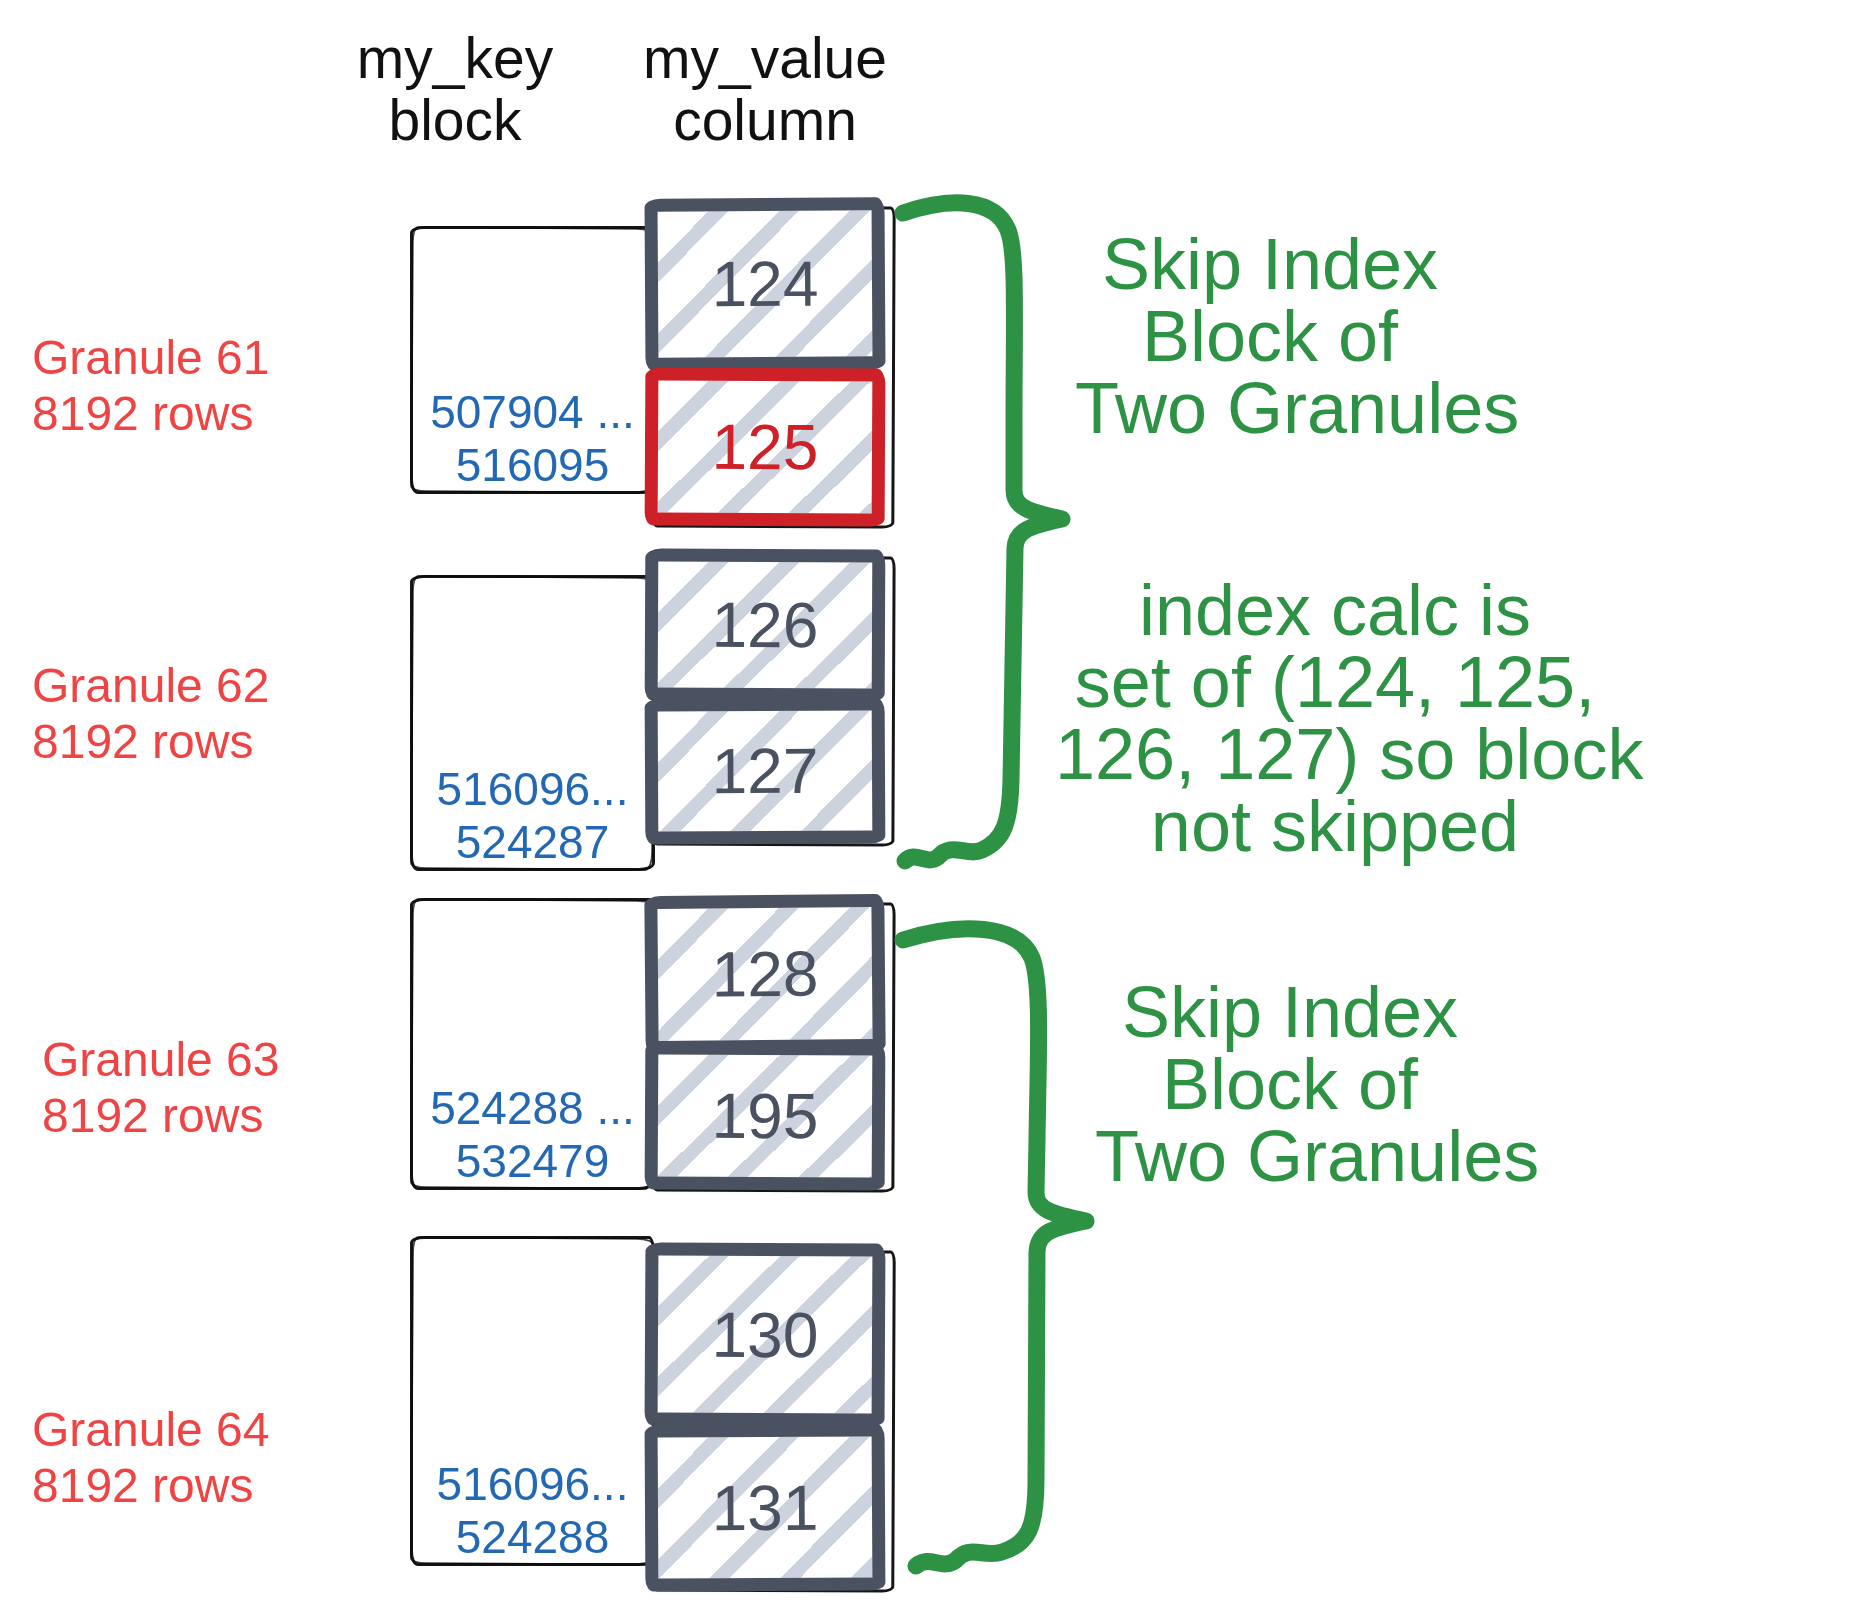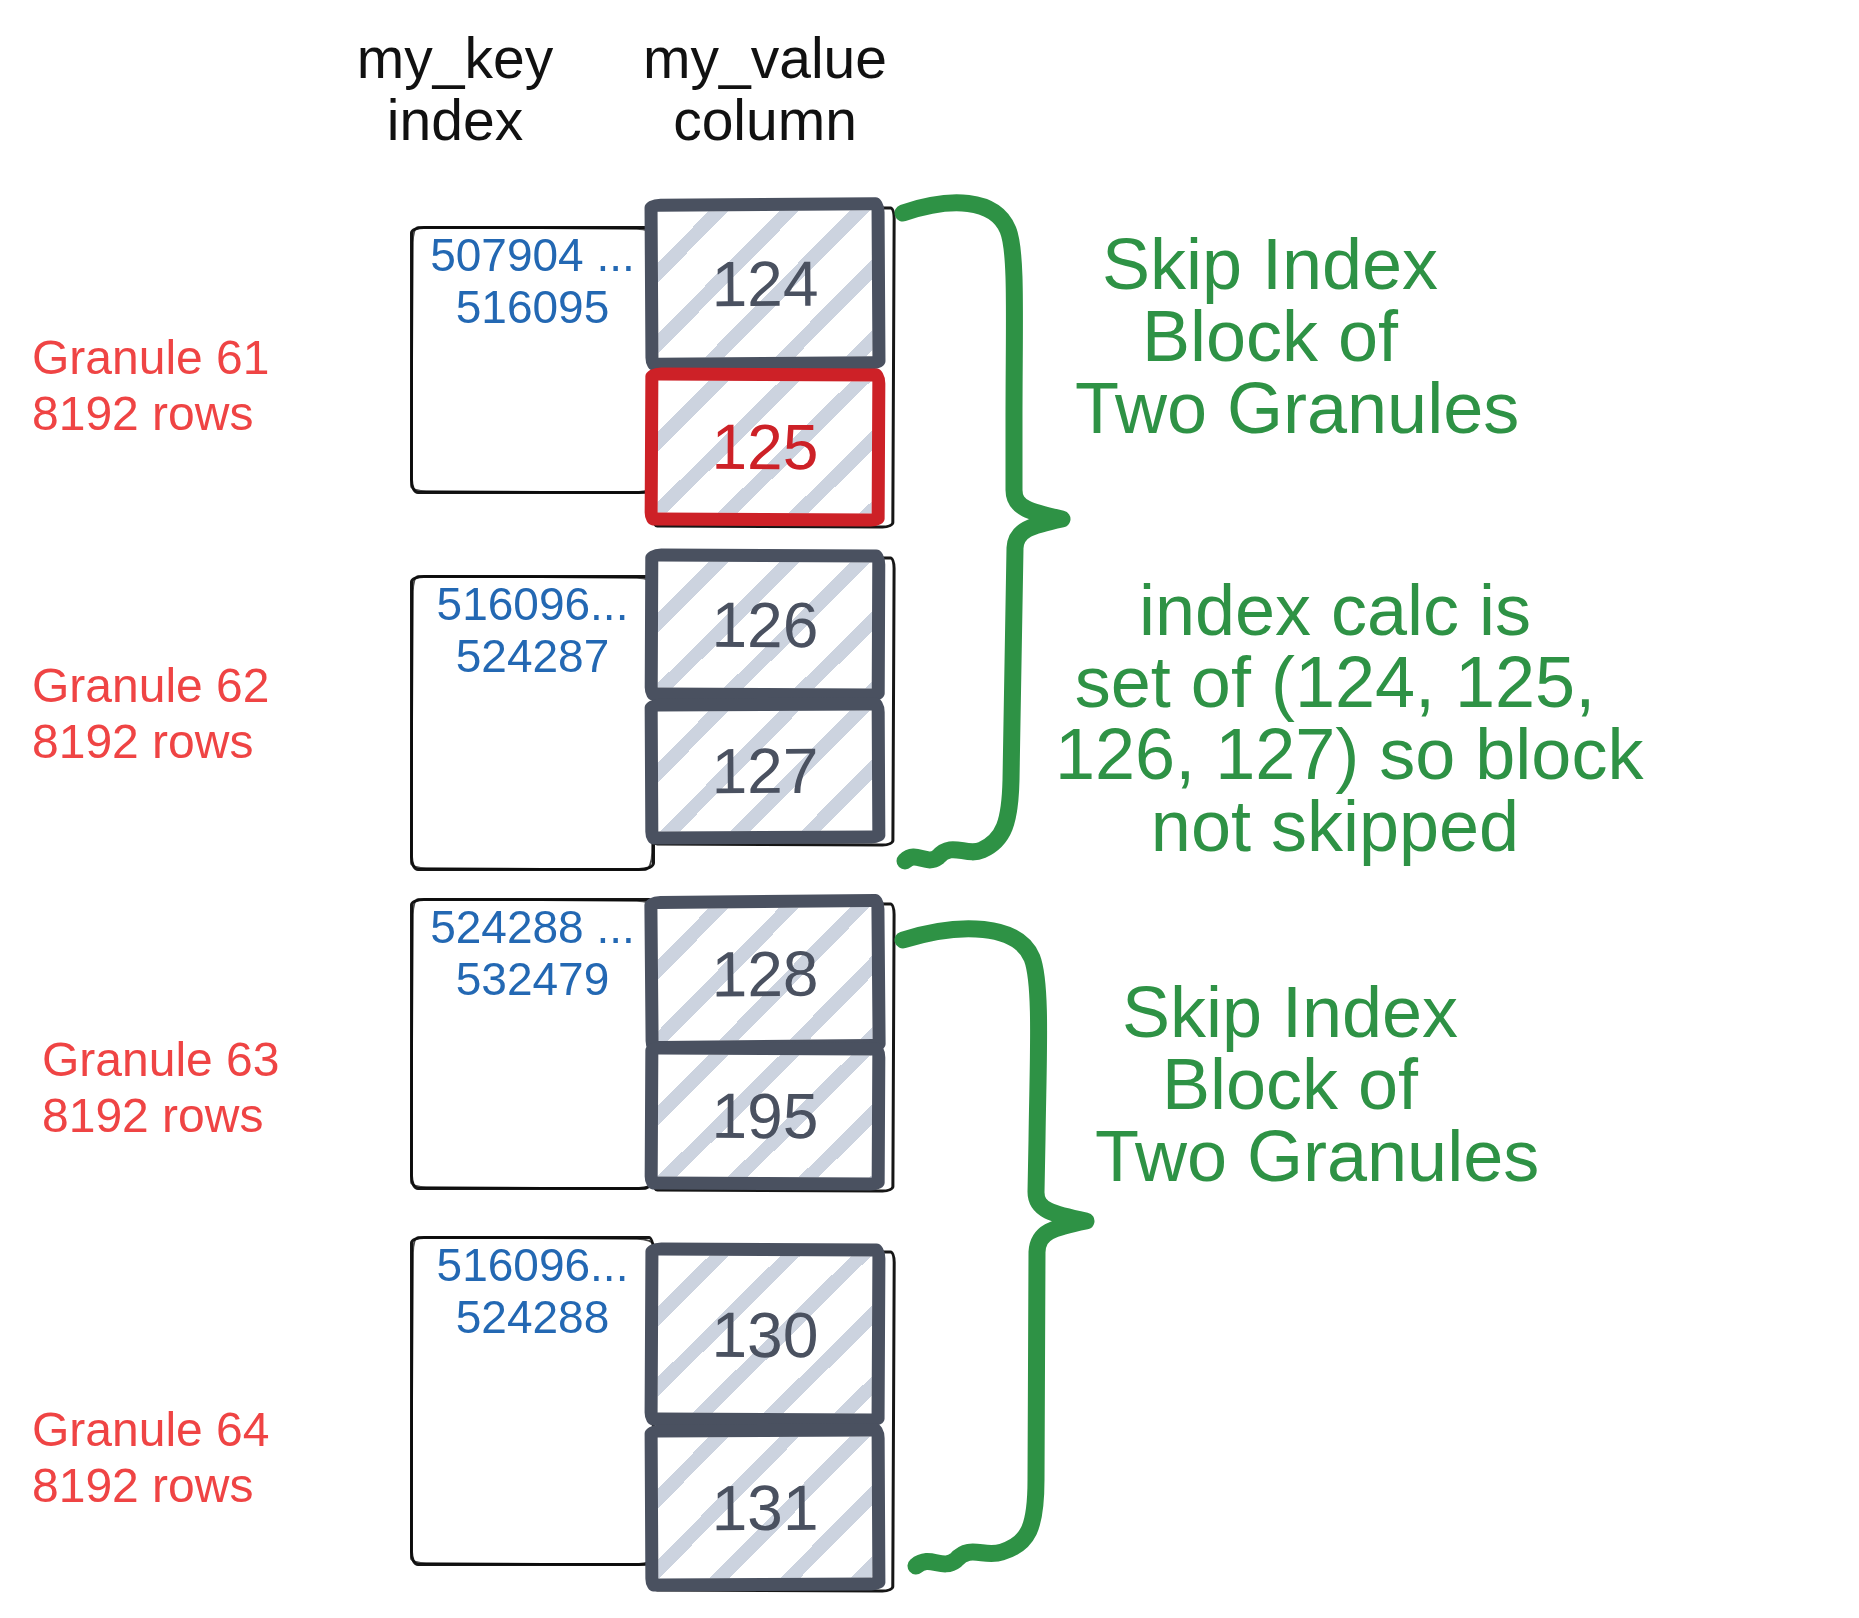--- a/index.html
+++ b/index.html
@@ -18,21 +18,21 @@
     color:#111; letter-spacing:0px;
   }
   .granule-label{
     left:32px; width:300px; font-size:48px; line-height:1.17; color:#ef4444;
     text-align:left;
   }
   .key-box{
     left:410px; width:245px; box-sizing:border-box;
     border:3.5px solid var(--black); background:#fff;
     border-radius:14px 6px 16px 8px / 7px 16px 8px 14px;
-    display:flex; align-items:flex-start; justify-content:center;
+    display:flex; align-items:flex-end; justify-content:center;
   }
   .key-box::before{
     content:""; position:absolute; inset:-2px;
     border:2px solid rgba(10,10,10,.75);
     border-radius:6px 18px 8px 16px / 16px 8px 18px 6px;
     transform:rotate(.35deg); pointer-events:none;
   }
   .key-range{
     font-size:46px; line-height:1.14; color:var(--blue); text-align:center;
   }
@@ -58,21 +58,21 @@
     color:var(--green); font-size:72px; line-height:72px; text-align:center;
   }
   svg.braces{left:0; top:0; pointer-events:none;}
 </style>
 </head>
 <body>
 
 <div class="canvas">
 
   <div class="abs col-header pre" style="left:300px;">my_key
-index</div>
+block</div>
   <div class="abs col-header pre" style="left:610px;">my_value
 column</div>
 
   <div class="abs granule-label" style="top:330px;">
     <div class="pre">Granule 61</div>
     <div class="pre">8192 rows</div>
   </div>
   <div class="abs key-box" style="top:226px; height:268px;">
     <div class="key-range pre">507904 ...
 516095</div>

